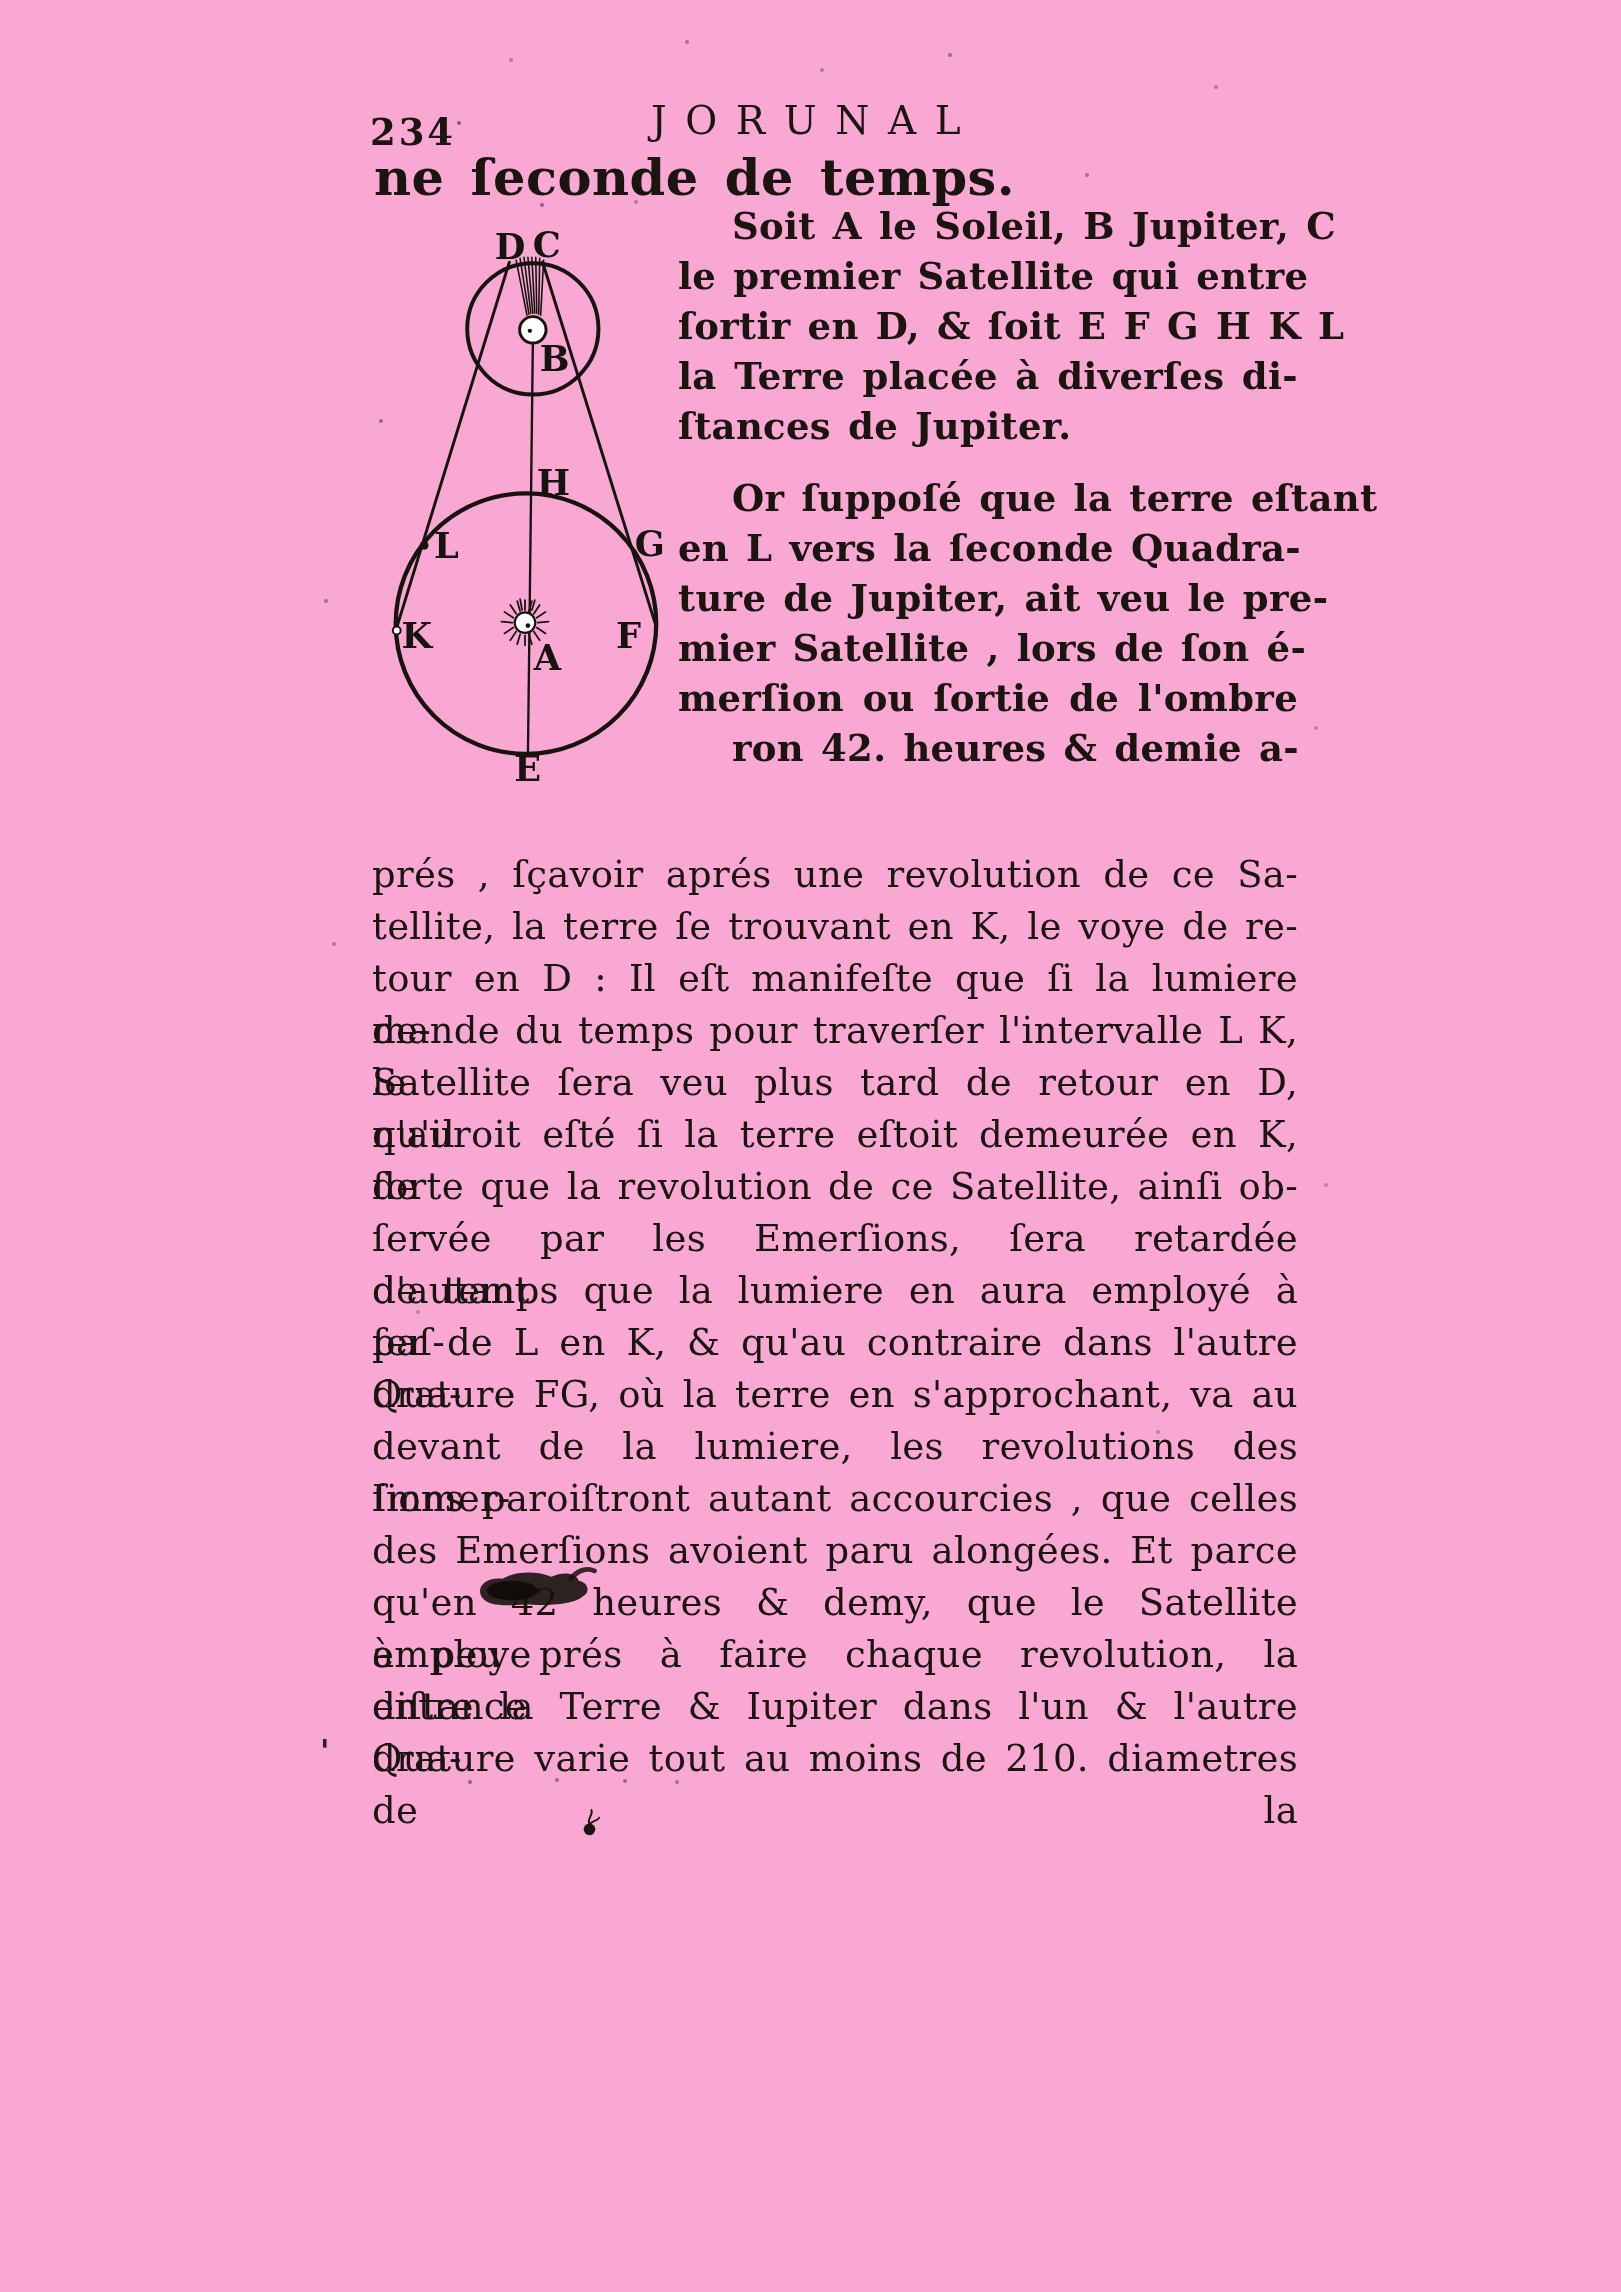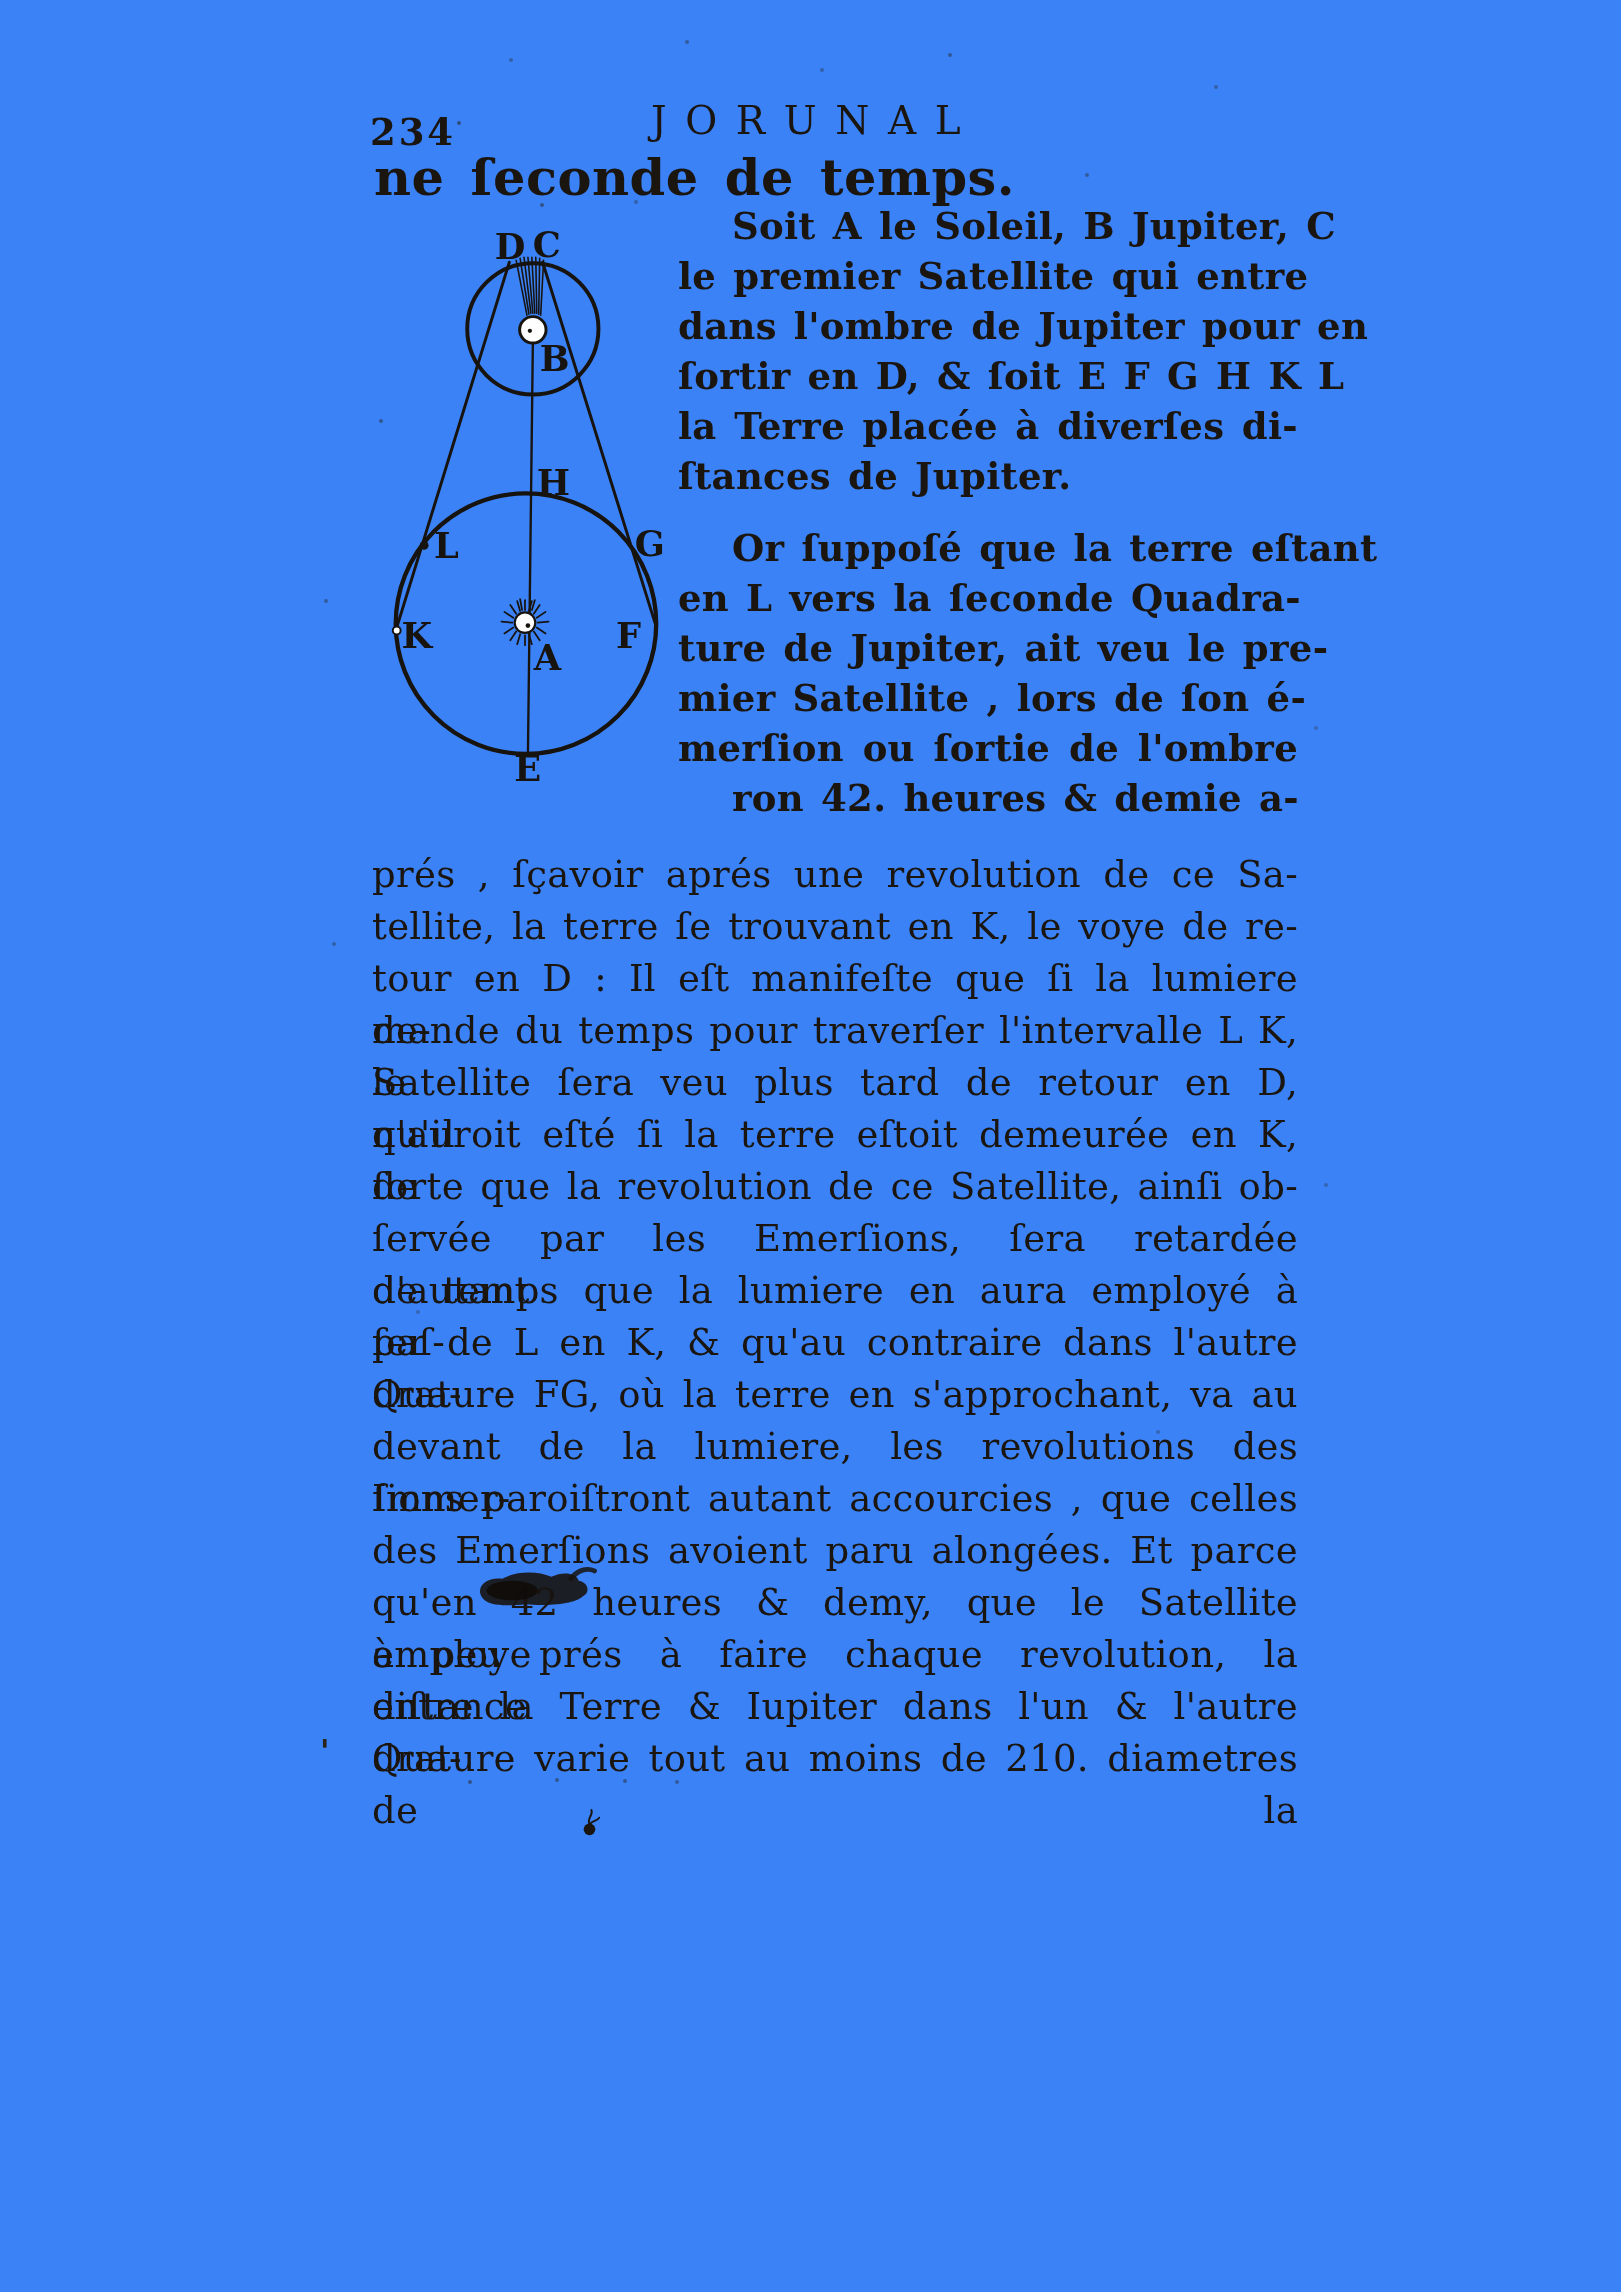--- a/index.html
+++ b/index.html
@@ -1,19 +1,19 @@
 <!DOCTYPE html>
 <html><head>
 <meta charset="utf-8">
 <style>
   html,body{margin:0;padding:0;background:#ffffff;}
   .page{
     position:relative;
     width:1621px;height:2293px;
-    background:#3b82f6;
+    background:#f9a8d4;
     font-family:"DejaVu Serif","Liberation Serif",serif;
     color:#1a150f;
     overflow:hidden;
   }
   .abs{position:absolute;}
   .pagenum{
     left:370px;top:110px;
     font-size:37px;font-weight:bold;letter-spacing:2.9px;
   }
   .header{
@@ -157,21 +157,20 @@
     <text x="648" y="568">G</text>
     <text x="410" y="662">K</text>
     <text x="629" y="662">F</text>
     <text x="545" y="684">A</text>
     <text x="525" y="798">E</text>
   </svg>
 
   <div class="abs column">
     <div class="tl indent">Soit A le Soleil, B Jupiter, C</div>
     <div class="tl">le premier Satellite qui entre</div>
-    <div class="tl">dans l'ombre de Jupiter pour en</div>
     <div class="tl">ſortir en D, &amp; ſoit E F G H K L</div>
     <div class="tl">la Terre placée à diverſes di-</div>
     <div class="tl plain">ſtances de Jupiter.</div>
     <div class="tl indent parabreak">Or ſuppoſé que la terre eſtant</div>
     <div class="tl">en L vers la ſeconde Quadra-</div>
     <div class="tl">ture de Jupiter, ait veu le pre-</div>
     <div class="tl">mier Satellite , lors de ſon é-</div>
     <div class="tl">merſion ou ſortie de l'ombre</div>
     <div class="tl indent">ron 42. heures &amp; demie a-</div>
   </div>

